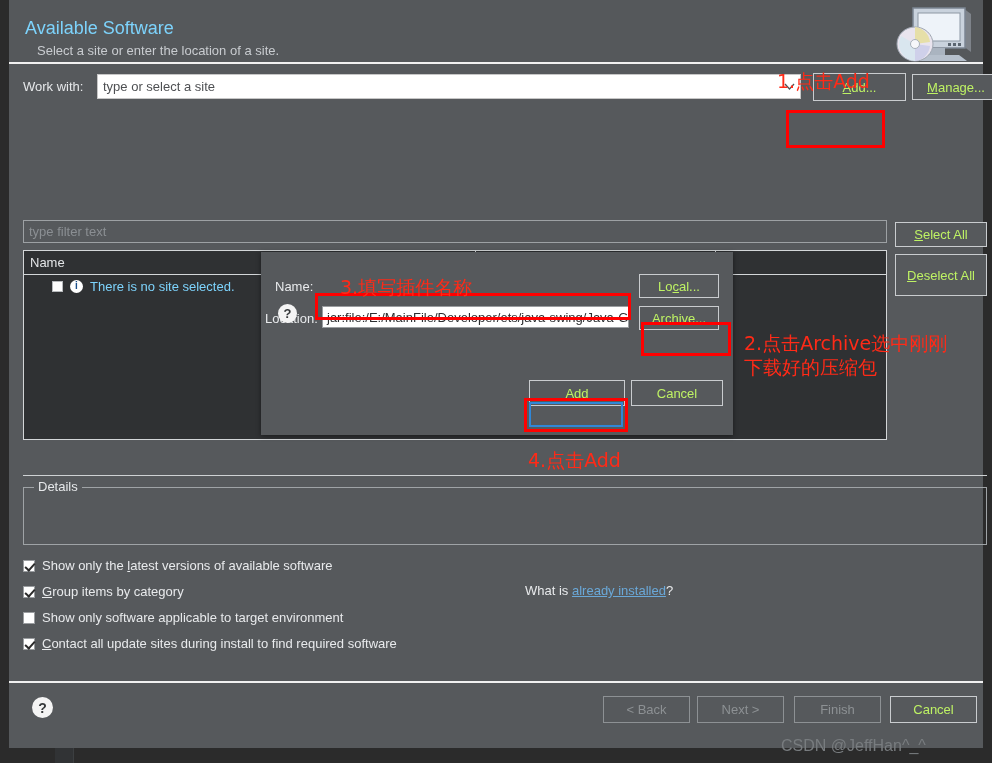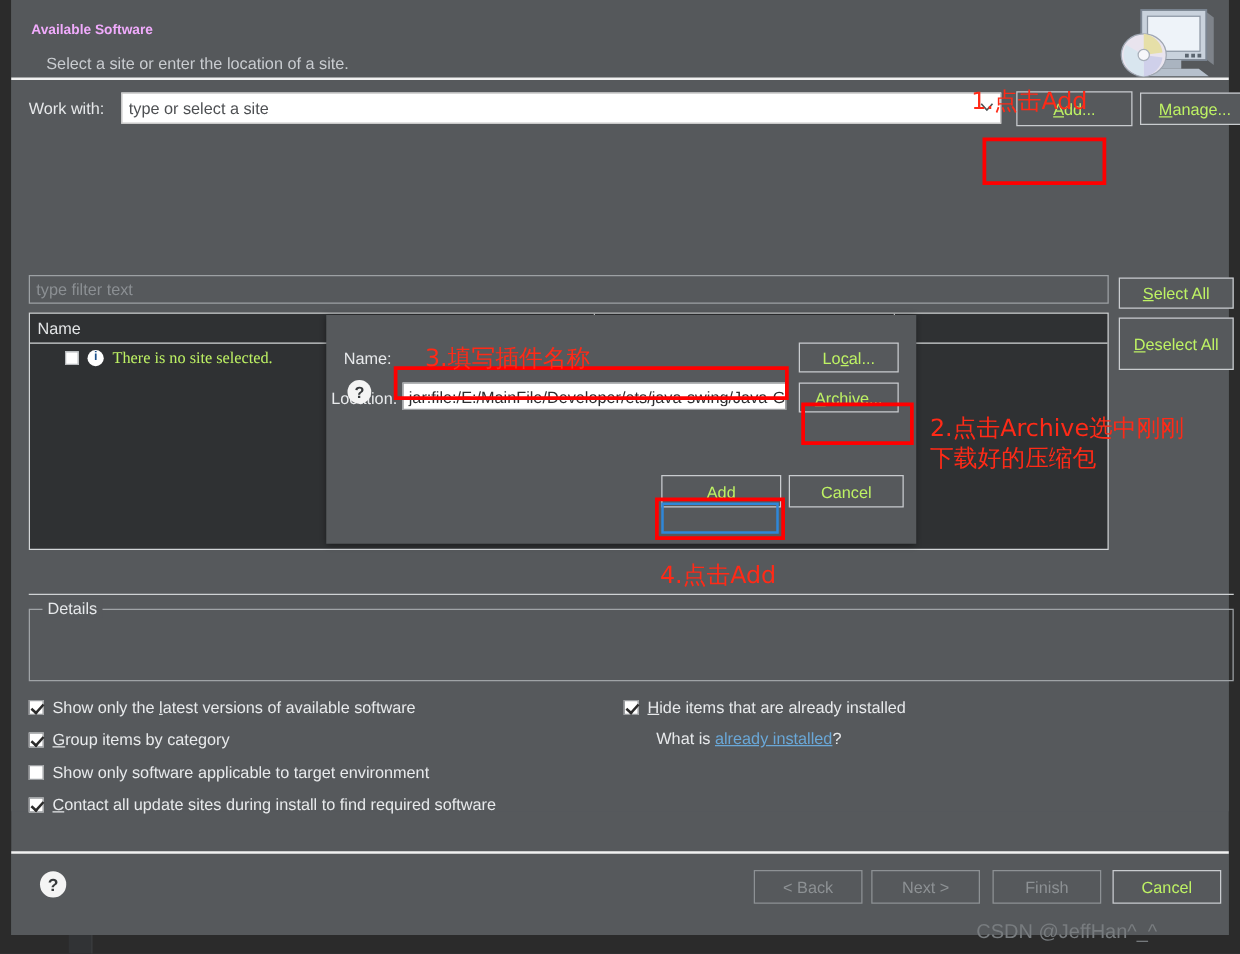--- a/index.html
+++ b/index.html
@@ -35,21 +35,21 @@
   
   .gear{width:17px;height:17px;background:#6a5a8c;border-radius:2px;position:relative;}
   .gear::after{content:"";position:absolute;left:3px;top:3px;width:11px;height:11px;border-radius:50%;
     border:2.5px solid #d8d4e6;box-sizing:border-box;background:#4b3f66;}
 
   
   .header{
     position:relative;height:64px;background:#55585b;border-bottom:2px solid #f1f1f1;
     padding:0 16px;box-sizing:border-box;
   }
-  .header .h-title{position:absolute;left:16px;top:41px;font-weight:bold;font-size:11px;color:#f0abfc;}
+  .header .h-title{position:absolute;left:16px;top:41px;font-weight:normal;font-size:18px;color:#7dd3fc;}
   .header .h-sub{position:absolute;left:28px;top:67px;font-size:13px;color:#c9ccd0;}
   .banner-ico{position:absolute;right:6px;top:36px;width:82px;height:62px;}
 
   
   .body{position:relative;background:#56595c;height:585px;}
 
   .row-workwith{position:absolute;left:14px;top:10px;right:12px;height:26px;}
   .lbl-workwith{position:absolute;left:0;top:5px;font-size:13px;color:#e6e8ea;}
   .combo{
     position:absolute;left:74px;top:0;width:704px;height:25px;background:#ffffff;
@@ -85,21 +85,21 @@
   .thead{height:23px;display:flex;border-bottom:1px solid #d3d6d8;}
   .th{height:23px;display:flex;align-items:center;padding-left:6px;font-size:13px;color:#e3e5e7;
       border-right:1px solid #d3d6d8;box-sizing:border-box;}
   .th.c1{width:452px;}
   .th.c2{width:240px;}
   .th.c3{flex:1 1 auto;border-right:none;}
   .trow{display:flex;align-items:center;height:22px;padding-left:28px;gap:7px;}
   .cb-empty{width:11px;height:11px;background:#fff;border:1px solid #b7babd;box-sizing:border-box;}
   .info-ico{width:13px;height:13px;border-radius:50%;background:#ffffff;color:#1b4f8a;font-size:10px;
             font-weight:bold;display:flex;align-items:center;justify-content:center;line-height:1;}
-  .trow .txt{font-size:13px;color:#bef264;font-family:Liberation Serif, serif;}
+  .trow .txt{font-size:13px;color:#7dd3fc;}
 
   
   .divider{position:absolute;left:14px;top:411px;width:964px;height:1px;background:#cfd2d4;}
 
   .details{
     position:absolute;left:14px;top:423px;width:964px;height:58px;
     border:1px solid #9fa3a6;box-sizing:border-box;
   }
   .details .legend{
     position:absolute;left:10px;top:-9px;background:#56595c;padding:0 4px;font-size:13px;color:#e6e8ea;
@@ -252,24 +252,20 @@
     </div>
     <div class="chk" style="left:14px;top:546px;">
       <div class="box"></div>
       <span>Show only software applicable to target environment</span>
     </div>
     <div class="chk" style="left:14px;top:572px;">
       <div class="box on"></div>
       <span><u>C</u>ontact all update sites during install to find required software</span>
     </div>
 
-    <div class="chk" style="left:490px;top:494px;">
-      <div class="box on"></div>
-      <span><u>H</u>ide items that are already installed</span>
-    </div>
     <div class="whatis">
       <span>What is </span><a href="#">already installed</a><span>?</span>
     </div>
   </div>
 
   <div class="footer">
     <div class="help-ico">?</div>
     <div class="btn fbtn back disabled">&lt; Back</div>
     <div class="btn fbtn next disabled">Next &gt;</div>
     <div class="btn fbtn finish disabled">Finish</div>

